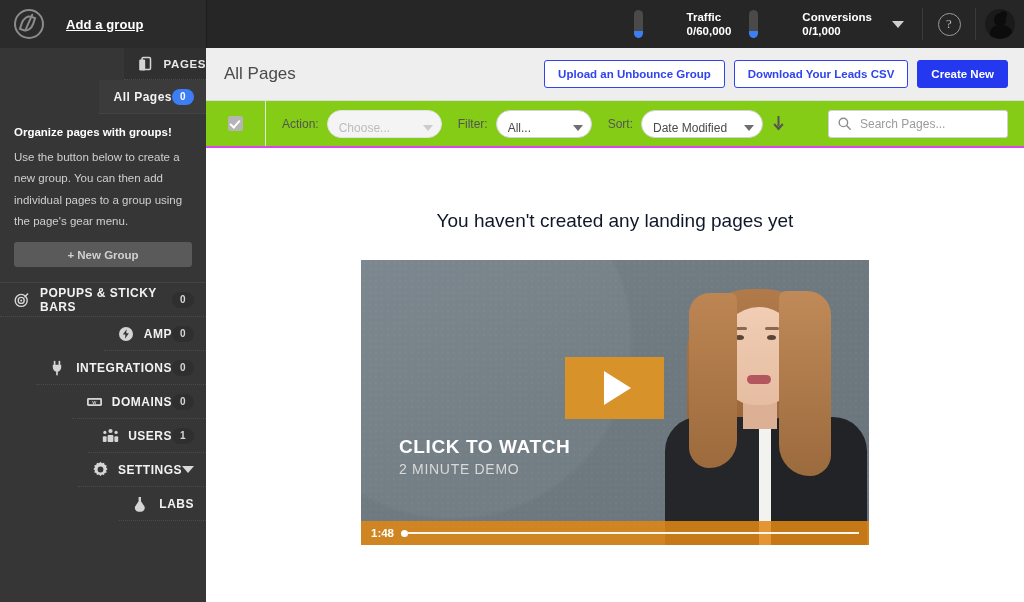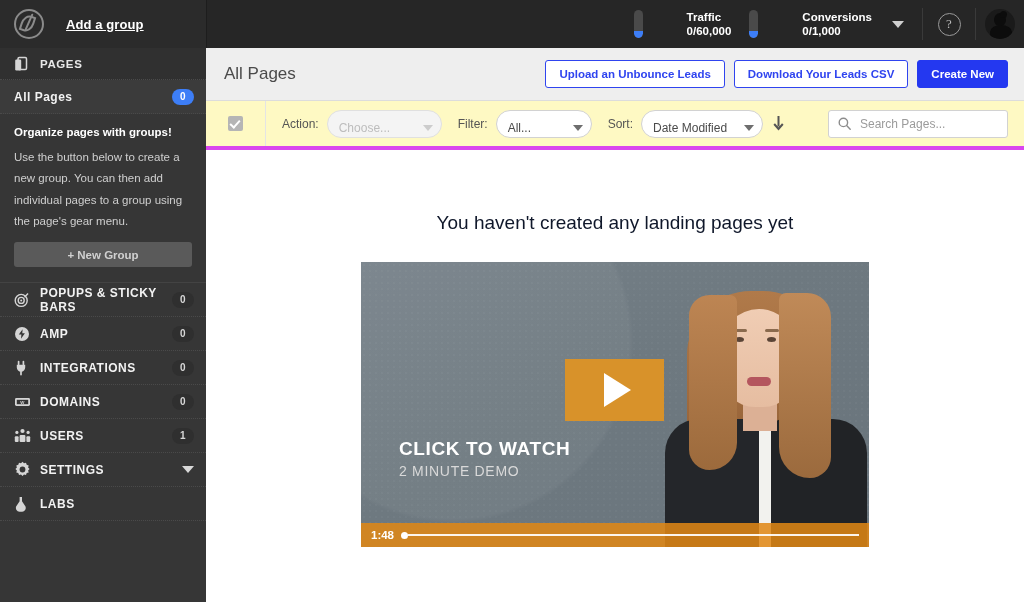--- a/index.html
+++ b/index.html
@@ -194,20 +194,21 @@
     min-height: 0;
   }
 
   
   .sidebar {
     width: 206px;
     min-width: 206px;
     background: #363636;
     display: flex;
     flex-direction: column;
+    align-items: flex-end;
   }
   .side-section-head {
     height: 31px;
     background: #303030;
     display: flex;
     align-items: center;
     padding: 0 0 0 14px;
     border-bottom: 1px dotted #4a4a4a;
     color: #e8e8e8;
     font-size: 11.5px;
@@ -328,22 +329,22 @@
   }
   .btn.primary {
     background: #2438f0;
     color: #ffffff;
     border-color: #2438f0;
   }
 
   .toolbar {
     height: 45px;
     min-height: 45px;
-    background: #fef9c3;
-    border-bottom: 4px solid #d946ef;
+    background: #84cc16;
+    border-bottom: 2px solid #d946ef;
     display: flex;
     align-items: center;
     padding-left: 0;
   }
   .tb-check-cell {
     width: 60px;
     display: flex;
     align-items: center;
     justify-content: center;
     border-right: 1px solid #e4e4e4;
@@ -800,21 +801,21 @@
         <span class="label">LABS</span>
       </div>
 
       <div class="sidebar-fill"></div>
     </div>
 
     <div class="main">
 
       <div class="page-head">
         <div class="page-title">All Pages</div>
-        <button class="btn">Upload an Unbounce Leads</button>
+        <button class="btn">Upload an Unbounce Group</button>
         <button class="btn">Download Your Leads CSV</button>
         <button class="btn primary">Create New</button>
       </div>
 
       <div class="toolbar">
         <div class="tb-check-cell">
           <span class="checkbox"></span>
         </div>
 
         <span class="tb-label">Action:</span>

